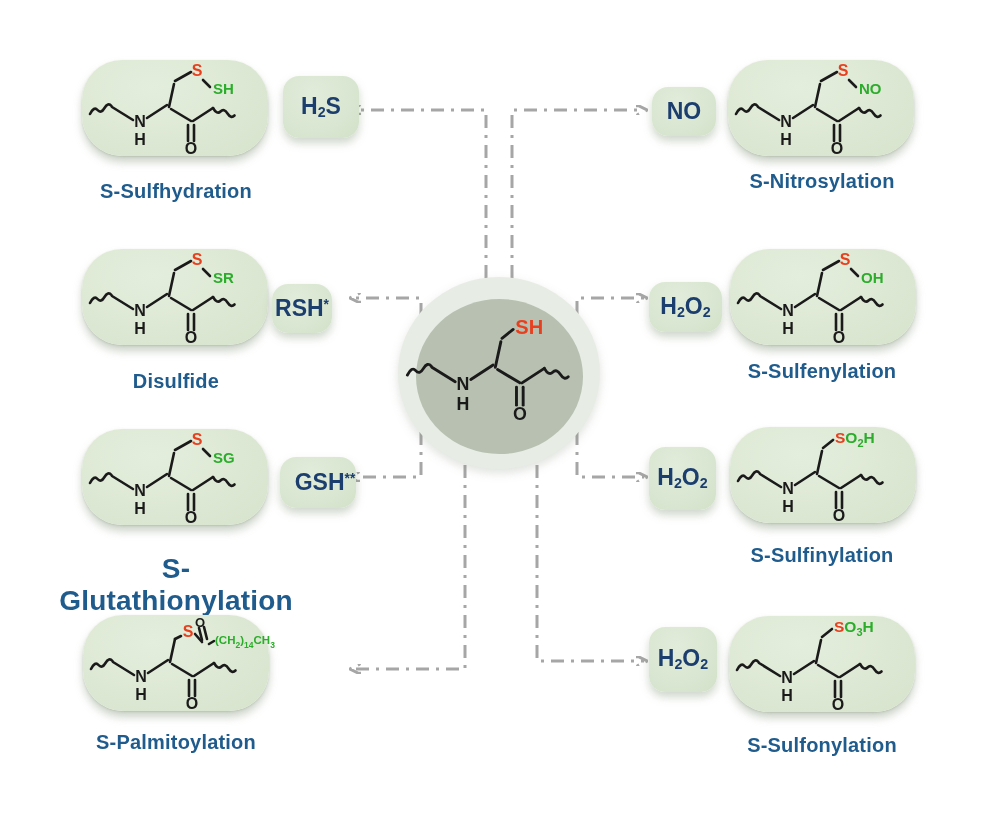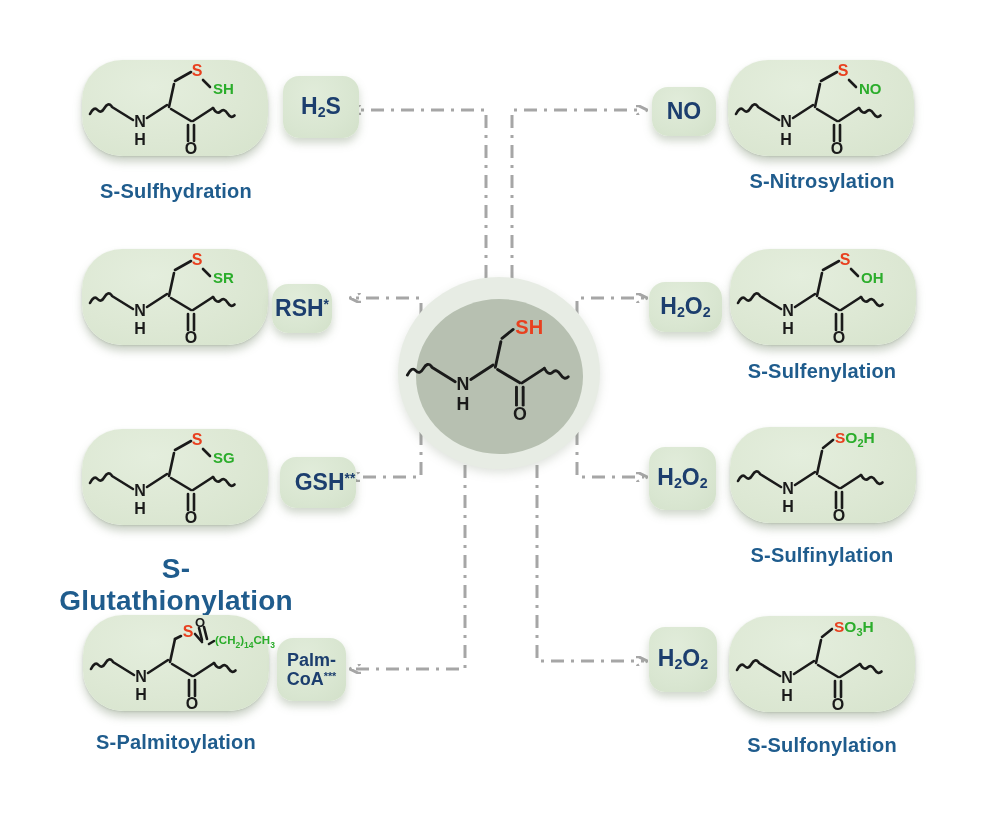--- a/index.html
+++ b/index.html
@@ -136,20 +136,21 @@
         </g>
         <g font-family="'Liberation Sans',sans-serif" font-weight="bold" font-size="16" fill="#1a1a1a" text-anchor="middle" stroke="none">
           <text x="53" y="64">N</text>
           <text x="53" y="82">H</text>
           <text x="104" y="91">O</text>
           <text x="110" y="13" fill="#e8401f">S</text>
           <text x="126" y="31" text-anchor="start" font-size="15"><tspan dy="0" font-size="15" fill="#2bad2b">SR</tspan></text>
         </g>
       </svg>
   </div>
+  <div class="mlabel m1-label">Disulfide</div>
   <div class="bubble m1-bubble">
     <span><span class="">RSH</span><span class="sup">*</span></span>
   </div>
 
   <div class="pill m2-pill">
     <svg class="struct" viewBox="0 0 176 92">
         <g stroke="#1a1a1a" stroke-width="2.6" fill="none" stroke-linecap="round">
           <path d="M 3,51 q 4,-8 7.5,-4 q 3.5,4 7,-2 q 3.5,-6 7,-2"></path>
           <line x1="25" y1="44" x2="46" y2="57"></line>
           <line x1="60" y1="55" x2="80" y2="42"></line>
@@ -198,23 +199,20 @@
           <text x="53" y="64">N</text>
           <text x="53" y="82">H</text>
           <text x="104" y="91">O</text>
           <text x="100" y="19" fill="#e8401f">S</text>
           <text x="112" y="9" font-size="13">O</text>
           <text x="127" y="26" text-anchor="start" font-size="11.5"><tspan dy="0" font-size="11.5" fill="#2bad2b">(CH</tspan><tspan dy="4" font-size="8.5" fill="#2bad2b">2</tspan><tspan dy="-4" font-size="11.5" fill="#2bad2b">)</tspan><tspan dy="4" font-size="8.5" fill="#2bad2b">14</tspan><tspan dy="-4" font-size="11.5" fill="#2bad2b">CH</tspan><tspan dy="4" font-size="8.5" fill="#2bad2b">3</tspan></text>
         </g>
       </svg>
   </div>
   <div class="mlabel m3-label">S-Palmitoylation</div>
-  <div class="bubble m3-bubble">
-    <span><span class="">Palm-</span><br><span class="">CoA</span><span class="sup">***</span></span>
-  </div>
 
   <div class="pill m4-pill">
     <svg class="struct" viewBox="0 0 176 92">
         <g stroke="#1a1a1a" stroke-width="2.6" fill="none" stroke-linecap="round">
           <path d="M 3,51 q 4,-8 7.5,-4 q 3.5,4 7,-2 q 3.5,-6 7,-2"></path>
           <line x1="25" y1="44" x2="46" y2="57"></line>
           <line x1="60" y1="55" x2="80" y2="42"></line>
           <line x1="82" y1="44" x2="87" y2="21"></line>
           <line x1="84" y1="46" x2="104" y2="58"></line>
           <line x1="101" y1="62" x2="101" y2="78"></line>

